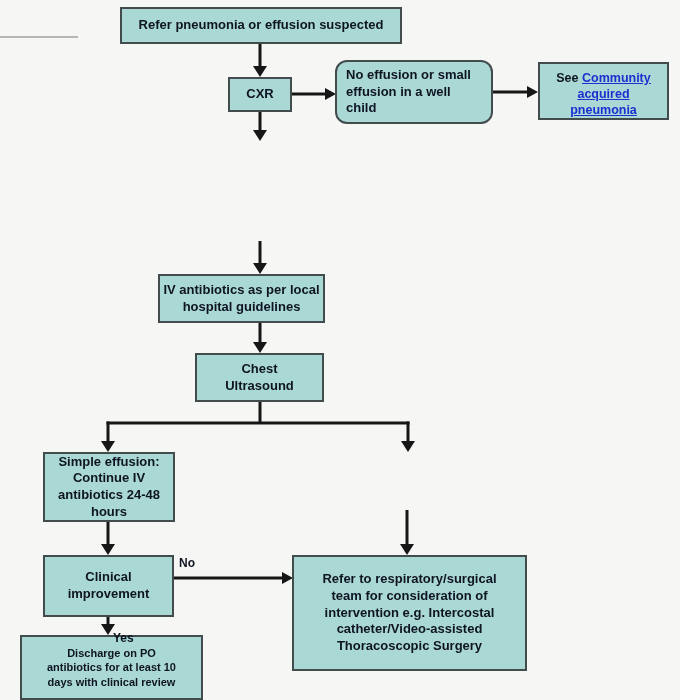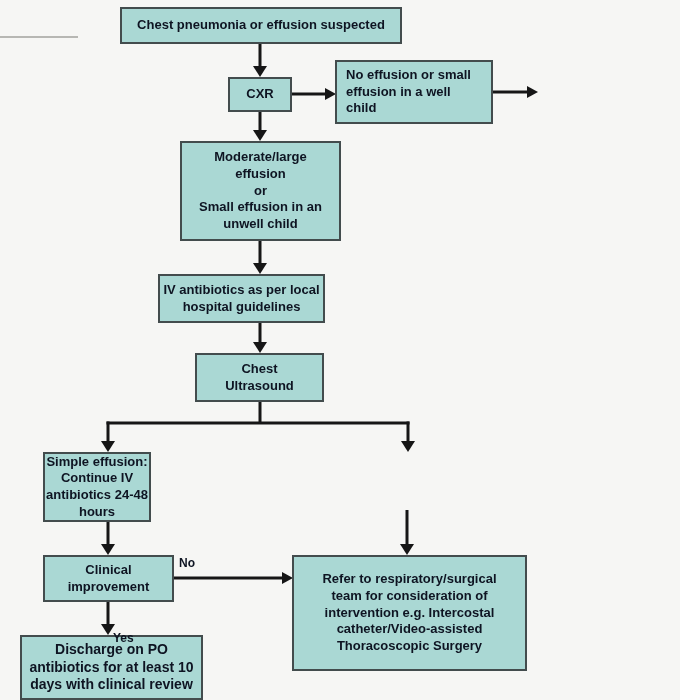--- a/index.html
+++ b/index.html
@@ -47,28 +47,29 @@
     display: flex;
     align-items: center;
     justify-content: center;
     white-space: pre-line;
     z-index: 2;
   }
   .node.align-left {
     justify-content: flex-start;
     text-align: left;
     padding-left: 9px;
+    border-radius: 12px;
   }
   .node.block {
     display: block;
     padding-top: 6px;
     font-size: 12.5px;
   }
   .node.large-text {
-    font-size: 14px;
+    font-size: 11px;
   }
   .link {
     color: var(--color-link, #1c2fd1);
     text-decoration: underline;
     cursor: pointer;
   }
   .edge-label {
     position: absolute;
     font-weight: bold;
     font-size: 12px;
@@ -126,48 +127,46 @@
     <g>
       <line x1="108" y1="602" x2="108" y2="625"></line>
       <polygon points="101,624 115,624 108,635"></polygon>
     </g>
     <g>
       <line x1="407" y1="510" x2="407" y2="545"></line>
       <polygon points="400,544 414,544 407,555"></polygon>
     </g>
   </svg>
 
-  <div class="node" style="left:120px; top:7px; width:282px; height:37px;">Chest pneumonia or effusion suspected</div>
+  <div class="node" style="left:120px; top:7px; width:282px; height:37px;">Refer pneumonia or effusion suspected</div>
 
   <div class="node" style="left:228px; top:77px; width:64px; height:35px;">CXR</div>
 
   <div class="node align-left" style="left:335px; top:60px; width:158px; height:64px;">No effusion or small
 effusion in a well
 child</div>
 
+  <div class="node block" style="left:538px; top:62px; width:131px; height:58px;"><span>See </span><span class="link">Community
+acquired
+pneumonia</span></div>
 
-  <div class="node" style="left:180px; top:141px; width:161px; height:100px;">Moderate/large
-effusion
-or
-Small effusion in an
-unwell child</div>
 
   <div class="node" style="left:158px; top:274px; width:167px; height:49px;">IV antibiotics as per local
 hospital guidelines</div>
 
   <div class="node" style="left:195px; top:353px; width:129px; height:49px;">Chest
 Ultrasound</div>
 
-  <div class="node" style="left:43px; top:452px; width:108px; height:70px;">Simple effusion:
+  <div class="node" style="left:43px; top:452px; width:132px; height:70px;">Simple effusion:
 Continue IV
 antibiotics 24-48
 hours</div>
 
 
-  <div class="node" style="left:43px; top:555px; width:131px; height:47px;">Clinical
+  <div class="node" style="left:43px; top:555px; width:131px; height:62px;">Clinical
 improvement</div>
 
   <div class="node" style="left:292px; top:555px; width:235px; height:116px;">Refer to respiratory/surgical
 team for consideration of
 intervention e.g. Intercostal
 catheter/Video-assisted
 Thoracoscopic Surgery</div>
 
   <div class="node large-text" style="left:20px; top:635px; width:183px; height:65px;">Discharge on PO
 antibiotics for at least 10

